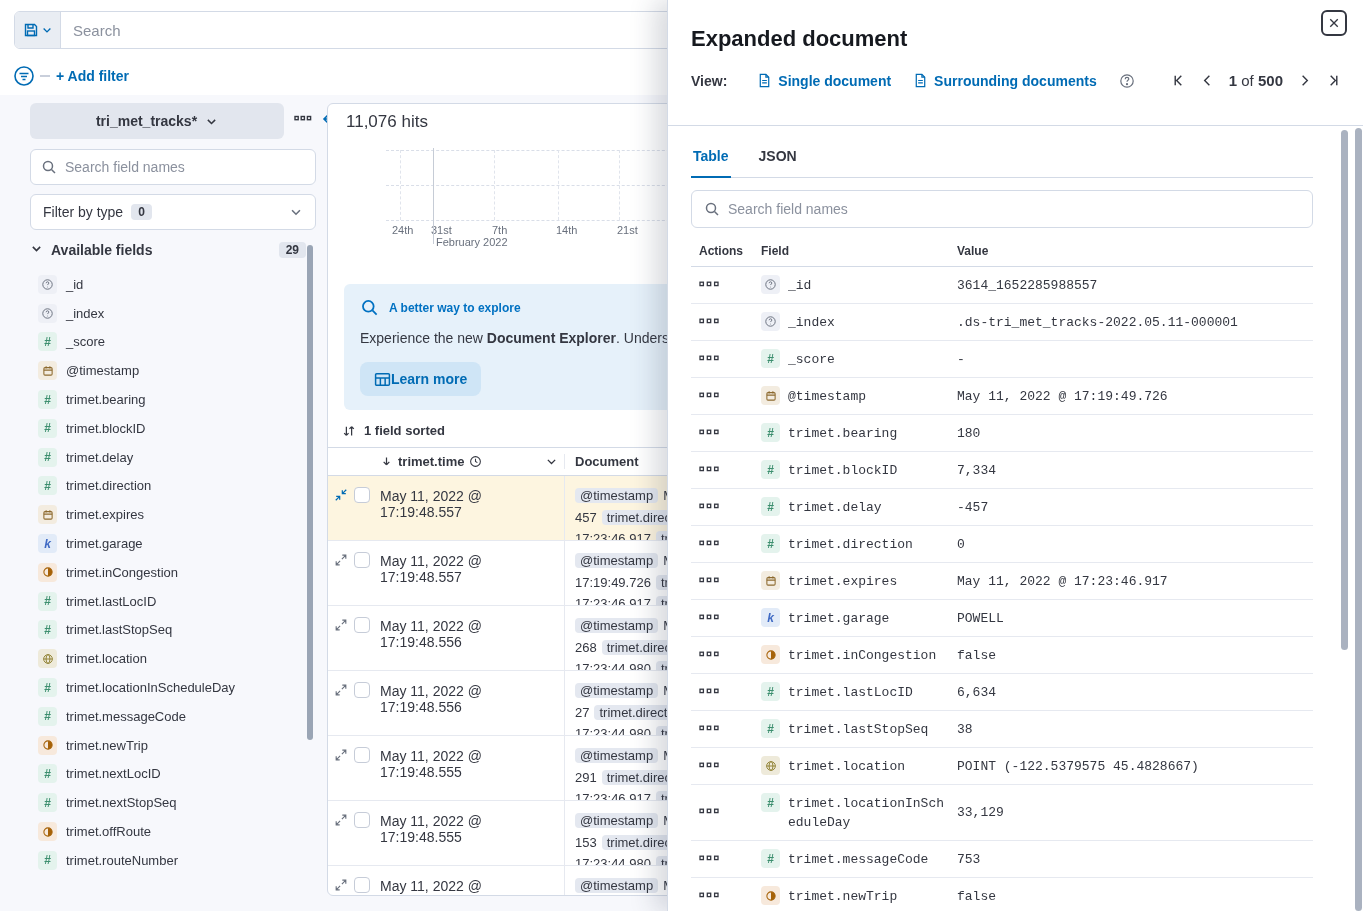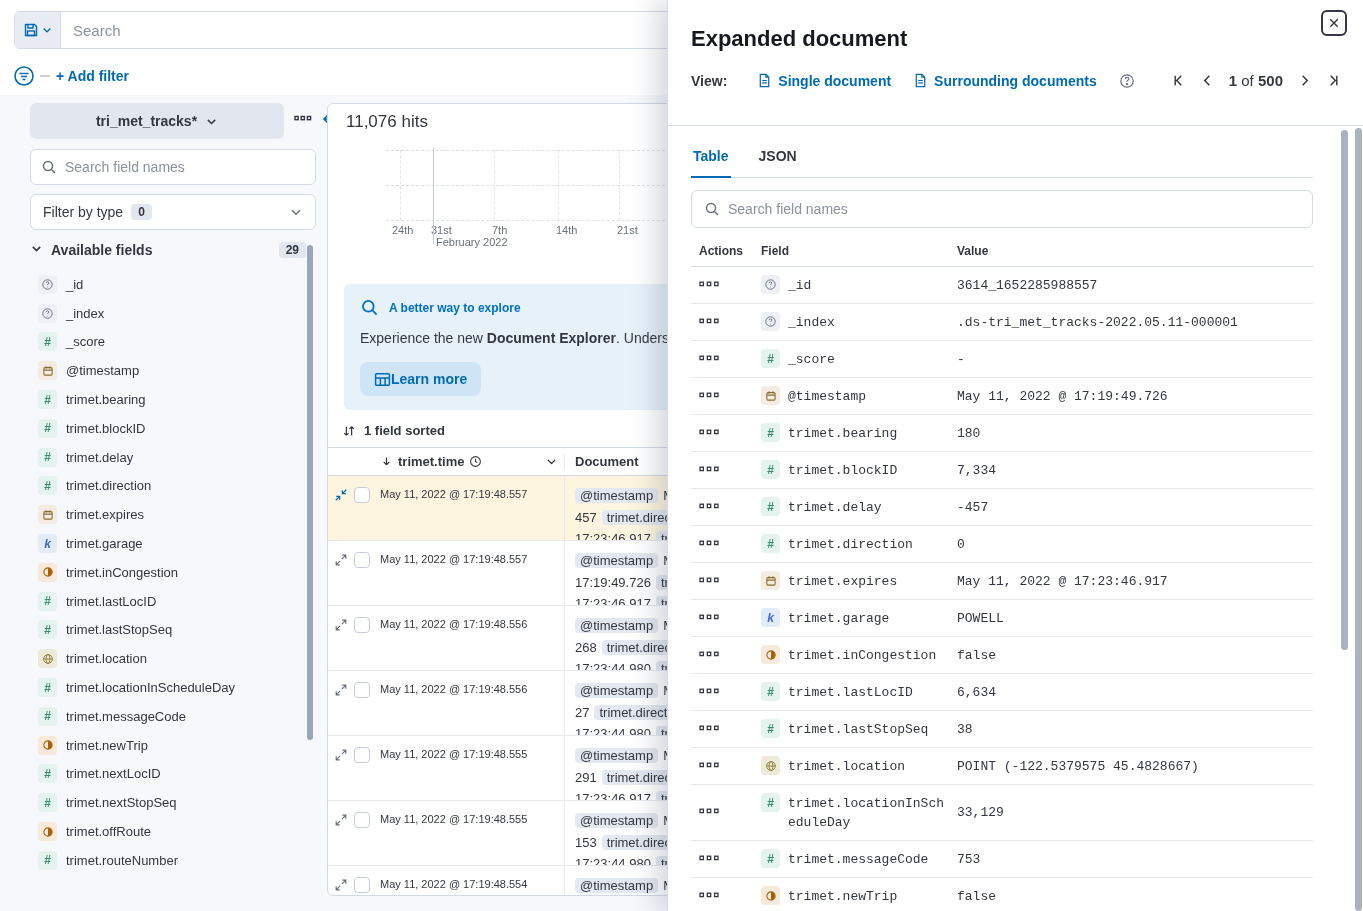--- a/index.html
+++ b/index.html
@@ -93,21 +93,21 @@
   .col-chk { width:22px; flex:none; display:flex; align-items:flex-start; }
   .col-time { width:188px; flex:none; padding-left:4px; }
   .col-doc { flex:1; padding-left:10px; border-left:1px solid #e6e9f0; }
   #doc-head .col-time { display:flex; align-items:center; gap:5px; }
   #doc-head .chev { margin-left:auto; margin-right:6px; cursor:pointer; }
   .doc-row { display:flex; border-bottom:1px solid #e6e9f0; height:65px; overflow:hidden; }
   .doc-row.selected { background:#fdf5e0; }
   .doc-row .col-exp { display:flex; justify-content:center; padding-top:12px; }
   .doc-row .col-chk { padding-top:11px; }
   .checkbox { width:16px; height:16px; border:1px solid #c6ccd8; border-radius:4px; background:#fff; cursor:pointer; }
-  .time-val { font-size:11px; color:#343741; padding-top:12px; }
+  .time-val { font-size:14px; color:#343741; padding-top:12px; }
   .doc-cell { font-size:13px; color:#343741; padding-top:9px; line-height:21.5px; white-space:nowrap; overflow:hidden; }
   .pill { background:#e4e8f0; border-radius:4px; padding:0px 5px; margin-right:5px; }
   .doc-cell .v { margin-right:5px; }
 
   
   #flyout { position:absolute; left:667px; top:0; width:696px; height:911px; background:#fff;
     border-left:1px solid #d3dae6; box-shadow:-12px 0 24px rgba(40,50,70,.18); }
   #close-btn { position:absolute; left:653px; top:10px; width:26px; height:26px; border:2px solid #343741;
     border-radius:6px; background:#fff; display:flex; align-items:center; justify-content:center; cursor:pointer; }
   #fly-title { position:absolute; left:23px; top:26px; font-size:22px; font-weight:700; color:#16191f; }

